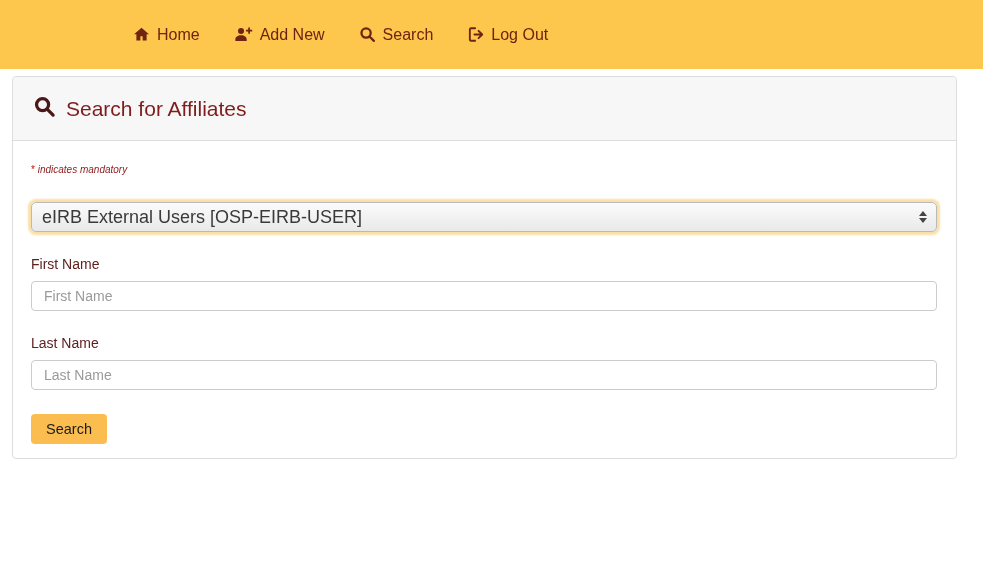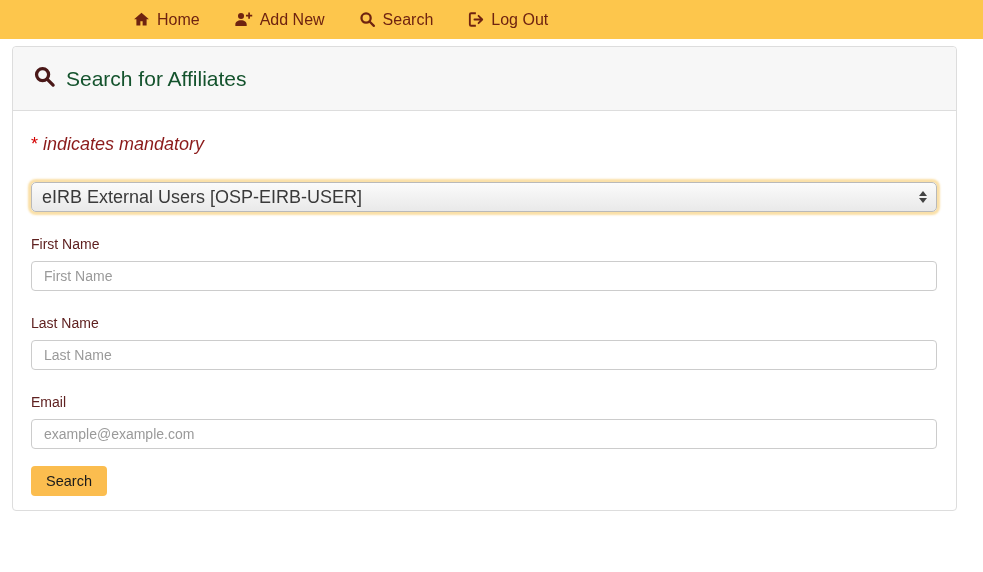--- a/index.html
+++ b/index.html
@@ -3,21 +3,21 @@
 <meta charset="utf-8">
 <style>
   * { box-sizing: border-box; margin: 0; padding: 0; }
   html, body {
     width: 983px; height: 572px;
     background: #ffffff;
     font-family: "Liberation Sans", sans-serif;
   }
   
   .navbar {
-    height: 39px;
+    height: 69px;
     background: #FDC64C;
     display: flex;
     align-items: center;
     padding-left: 133px;
     gap: 34px;
   }
   .nav-link {
     display: flex;
     align-items: center;
     gap: 7px;
@@ -42,29 +42,29 @@
     border-bottom: 1px solid #ddd;
     border-radius: 4px 4px 0 0;
     padding: 18px 20px;
     display: flex;
     align-items: center;
     gap: 10px;
   }
   .card-title {
     font-size: 21px;
     font-weight: 500;
-    color: #14532d;
+    color: #7f1d1d;
   }
   .card-body { padding: 18px 19px 14px 18px; }
 
   
   .mandatory-note {
     color: #8B1A1A;
     font-style: italic;
-    font-size: 18px;
+    font-size: 10px;
     margin: 5px 0 27px 0;
   }
   .req { color: #D40000; font-style: normal; }
   .form-group { margin-bottom: 24px; }
   .form-group.last { margin-bottom: 17px; }
   .form-label {
     display: block;
     color: #5F2120;
     font-size: 14px;
     margin-bottom: 9px;
@@ -201,21 +201,17 @@
     <div class="form-group">
       <label class="form-label">First Name</label>
       <input class="text-input" type="text" placeholder="First Name" style="">
     </div>
 
     <div class="form-group">
       <label class="form-label">Last Name</label>
       <input class="text-input" type="text" placeholder="Last Name" style="">
     </div>
 
-    <div class="form-group last">
-      <label class="form-label">Email</label>
-      <input class="text-input" type="text" placeholder="example@example.com" style="">
-    </div>
 
     <button class="search-btn">Search</button>
 
   </div>
 </div>
 
 </body></html>

